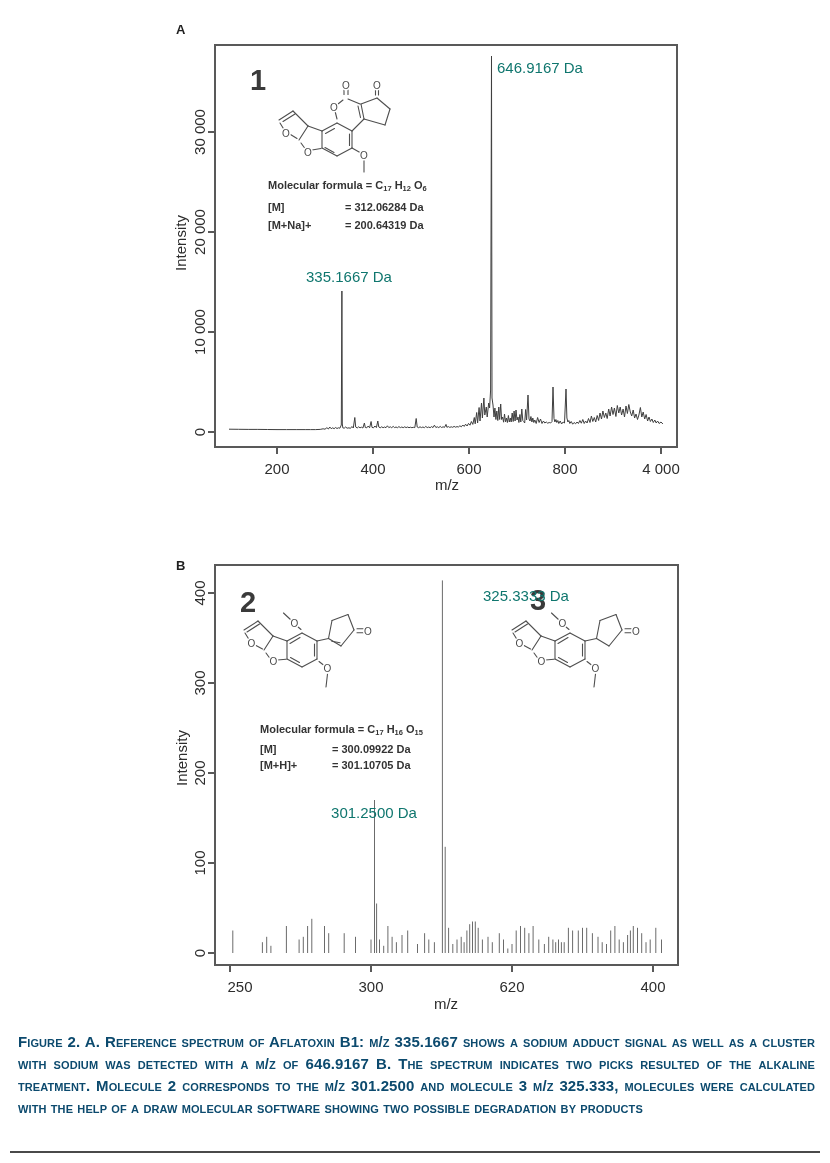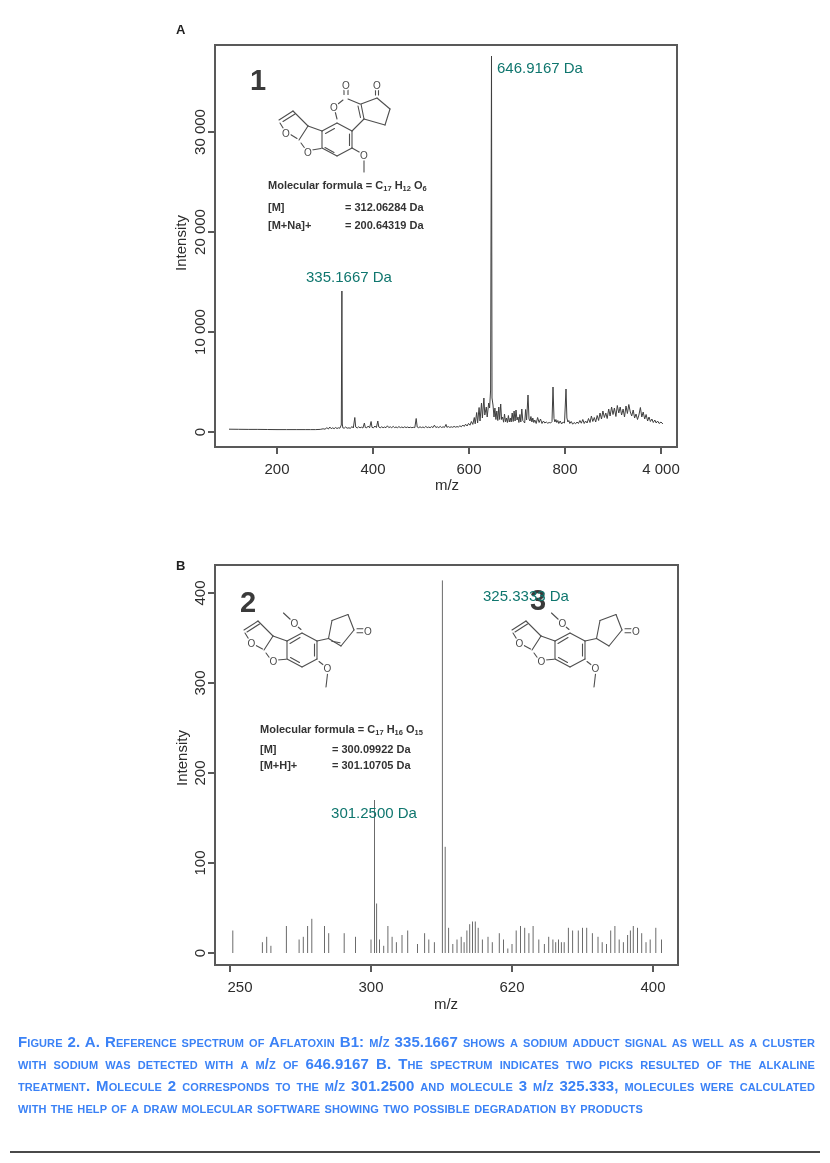--- a/index.html
+++ b/index.html
@@ -15,21 +15,21 @@
   .fblock{position:absolute;font-size:11px;color:#333;white-space:nowrap;font-weight:bold;}
   .fblock .fline{display:block;}
   .fblock sub{font-size:7.5px;vertical-align:-2px;}
   .flab{display:inline-block;}
   .mol{position:absolute;}
   .mol line{stroke:#4f4f4f;stroke-width:1.1;stroke-linecap:round;}
   .mol text{font-family:"Liberation Sans",sans-serif;font-size:10px;fill:#4a4a4a;
             text-anchor:middle;dominant-baseline:central;paint-order:stroke;stroke:#fff;stroke-width:3px;}
   .caption{position:absolute;left:18px;top:1031px;width:797px;
            font-size:15px;font-weight:bold;font-variant:small-caps;
-           line-height:22px;text-align:justify;color:#3b82f6;letter-spacing:0.1px;}
+           line-height:22px;text-align:justify;color:#0c4a6e;letter-spacing:0.1px;}
   .bottom-rule{position:absolute;left:10px;top:1151px;width:810px;height:2px;background:#4a4a4a;}
 </style>
 </head>
 <body>
 
 <div class="fig">
 
   <svg id="plot" width="830" height="1163">
       <rect x="215" y="45" width="462" height="402" fill="none" stroke="#595959" stroke-width="1.3" shape-rendering="crispEdges"></rect>
       <line x1="277" y1="447" x2="277" y2="454" stroke="#595959" stroke-width="1.2" shape-rendering="crispEdges"></line>

